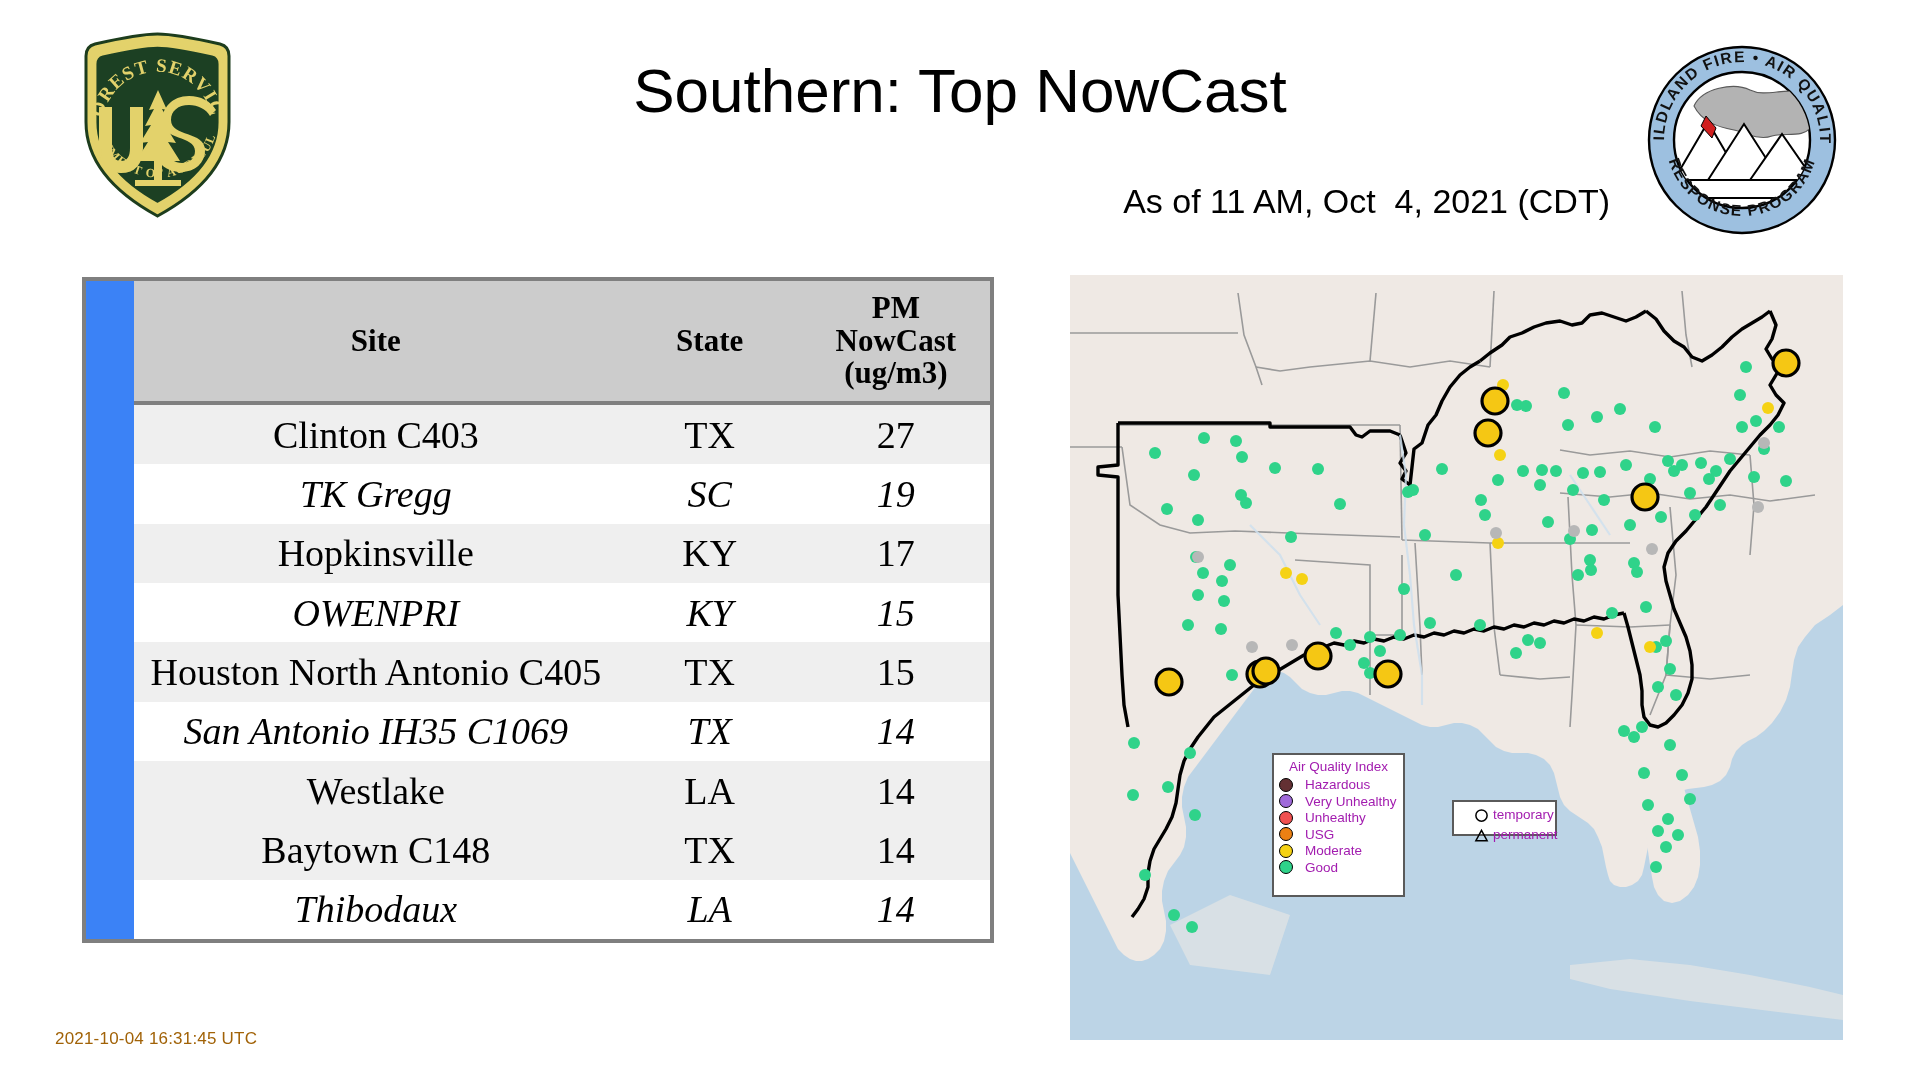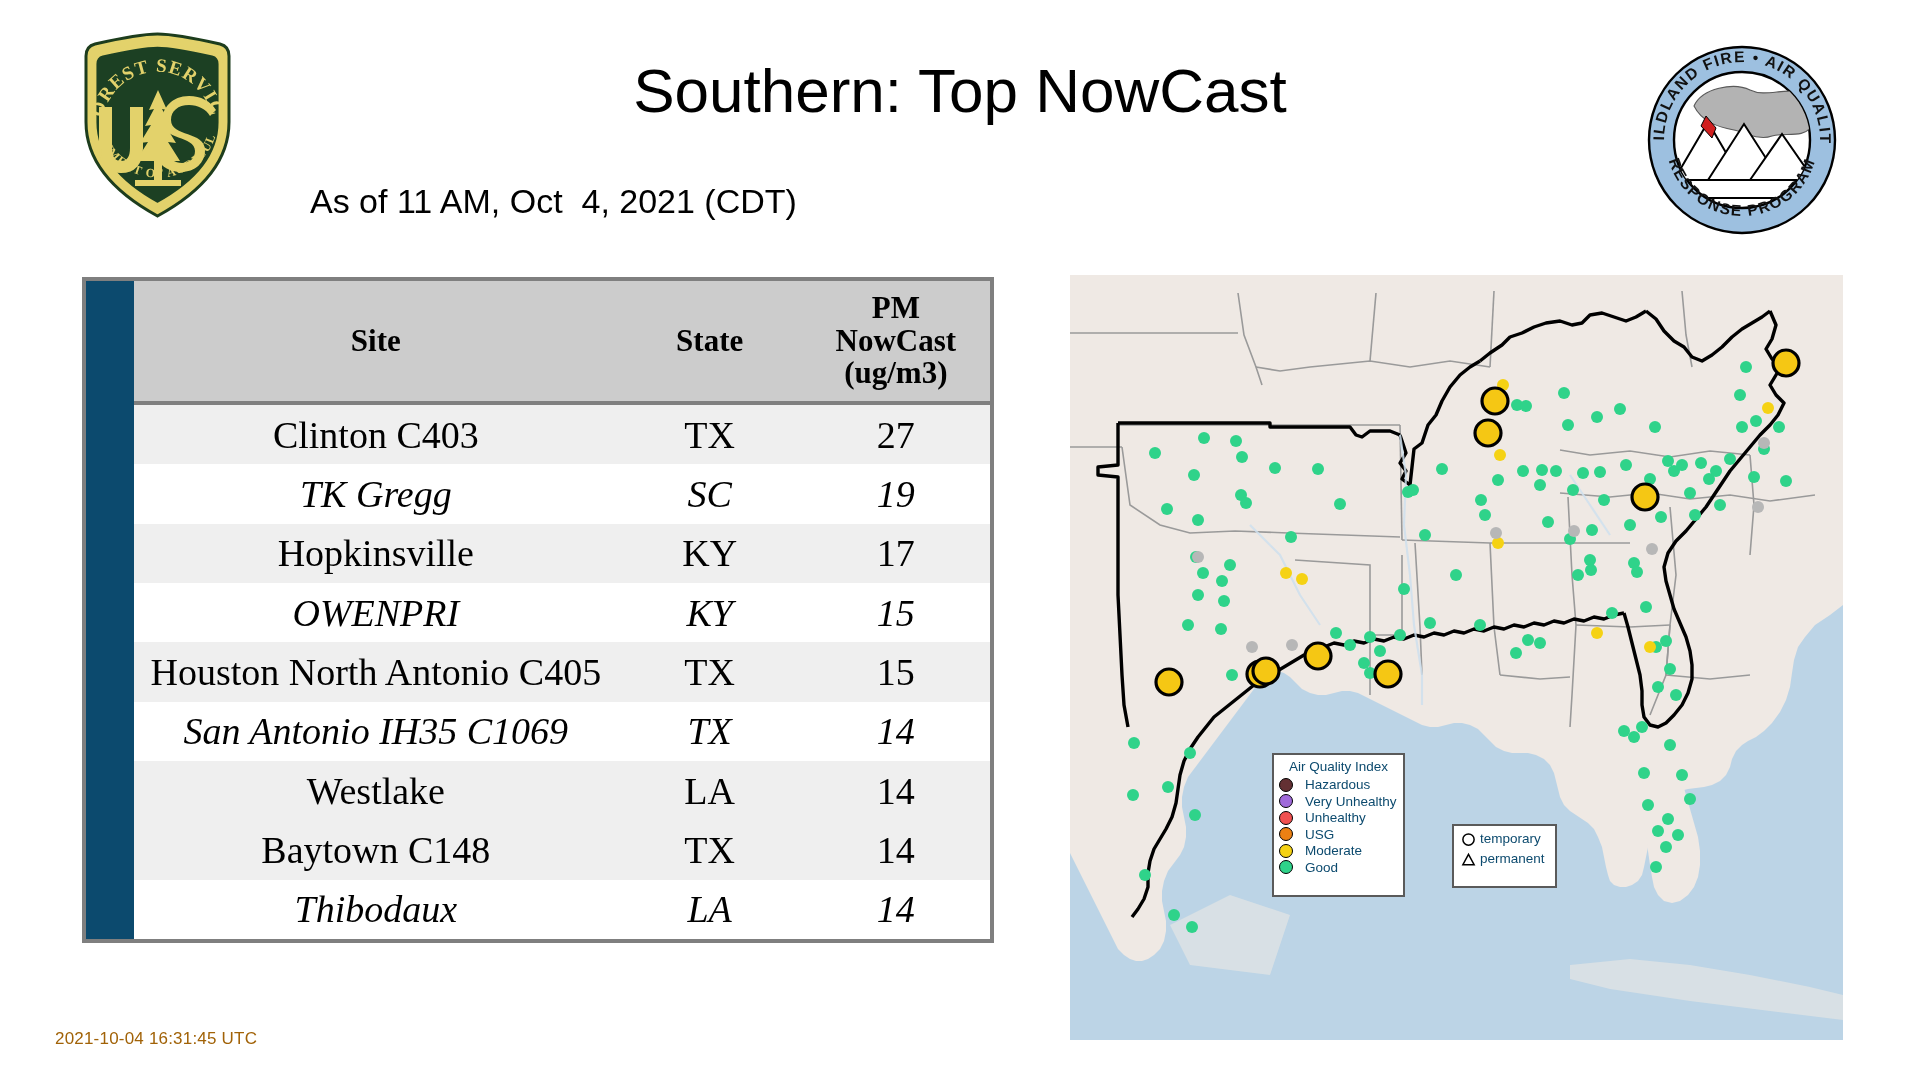--- a/index.html
+++ b/index.html
@@ -21,30 +21,30 @@
   #title{
     position:absolute;left:310px;top:58px;width:1300px;
     text-align:center;
     font-family:"Liberation Sans", sans-serif;
     font-size:62px;font-weight:400;color:#000;
     letter-spacing:0px;line-height:1.05;
     white-space:pre;
   }
   #subtitle{
     position:absolute;left:310px;top:182px;width:1300px;
-    text-align:left;
+    text-align:right;
     font-size:34px;font-weight:400;color:#000;
     white-space:pre;
   }
 
   
   #table-wrap{
     position:absolute;left:82px;top:277px;width:912px;height:666px;
     border:4px solid #7f7f7f;
-    background:#0c4a6e;
+    background:#3b82f6;
     box-sizing:border-box;
     padding-left:48px;
   }
   table.aqtable{
     border-collapse:collapse;width:100%;height:100%;table-layout:fixed;
     font-family:"Liberation Serif", serif;
   }
   table.aqtable col.c-site{width:56.5%;}
   table.aqtable col.c-state{width:21.5%;}
   table.aqtable col.c-pm{width:22%;}
@@ -88,42 +88,41 @@
     background:#efe9e4;
   }
   #map svg{display:block;width:100%;height:100%;}
 
   
   .map-legend{
     position:absolute;
     background:#ffffff;
     border:2px solid #5a5a5a;
     font-family:"Liberation Sans", sans-serif;
-    color:#0c4a6e;
+    color:#a21caf;
     box-sizing:border-box;
   }
   #aqi-legend{
     left:1272px;top:753px;width:133px;height:144px;
     padding:4px 5px 3px 5px;
   }
   #aqi-legend .legend-title{
     font-size:13.5px;text-align:center;margin:0 0 2px 0;line-height:1.15;
   }
   #aqi-legend .legend-row{
     display:flex;align-items:center;gap:12px;height:16.5px;
     font-size:13.5px;line-height:1;
   }
   #aqi-legend .swatch{
     width:12px;height:12px;border-radius:50%;
     border:1.4px solid #000;flex:0 0 auto;
   }
   #symbol-legend{
-    left:1452px;top:800px;width:105px;height:64px;
-    padding:3px 7px;
-    margin-top:24px;
+    left:1452px;top:800px;width:105px;height:36px;
+    padding:3px 20px;
   }
   #symbol-legend .sym-row{
     display:flex;align-items:center;gap:4px;height:20px;
     font-size:13.5px;line-height:1;
   }
   #symbol-legend .sym-ico{width:15px;height:15px;flex:0 0 auto;}
 </style>
 </head>
 <body>
 

